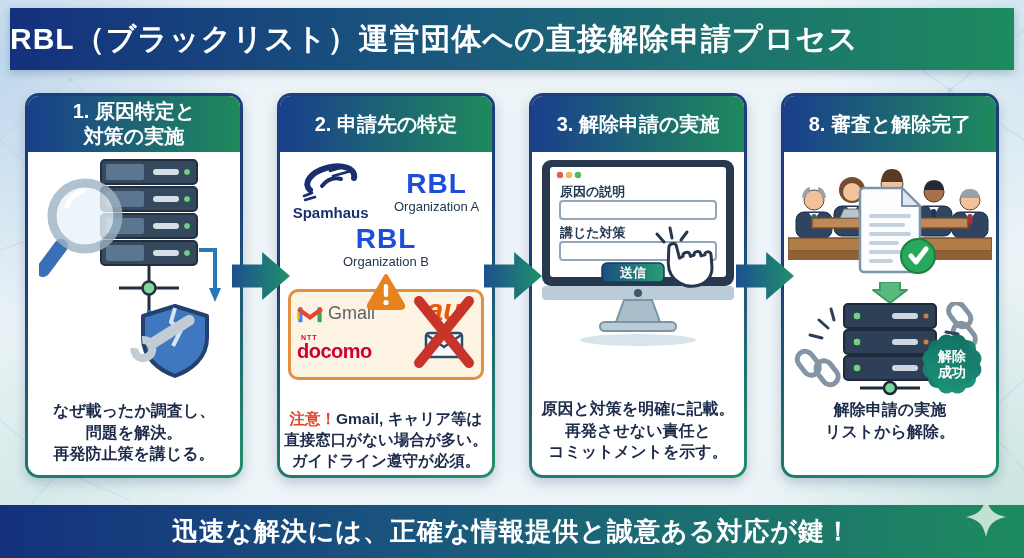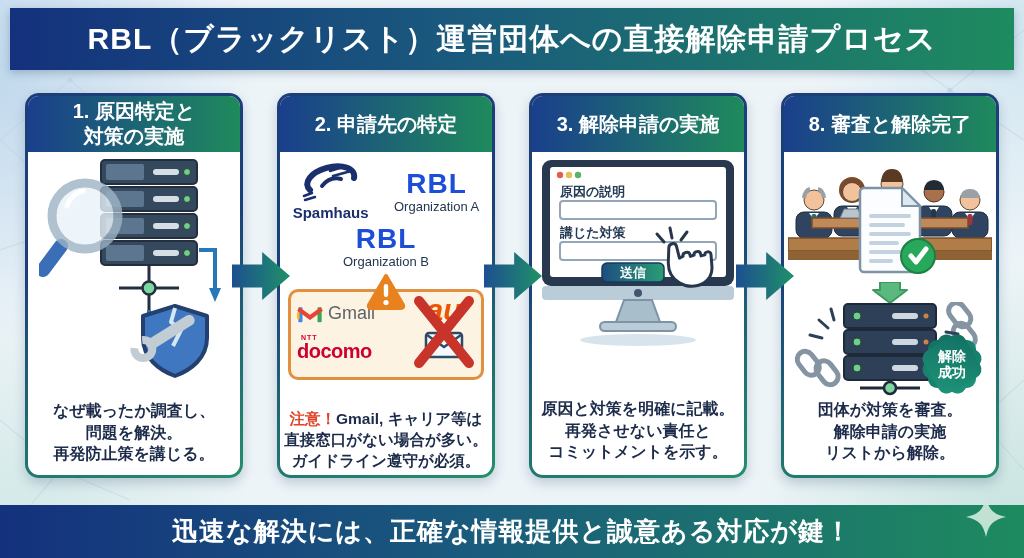--- a/index.html
+++ b/index.html
@@ -11,21 +11,21 @@
       radial-gradient(circle at 102% 6%, rgba(170,210,230,.45) 0, rgba(170,210,230,0) 20%),
       radial-gradient(circle at 0% 100%, rgba(160,210,200,.4) 0, rgba(160,210,200,0) 22%),
       radial-gradient(circle at 100% 96%, rgba(150,205,190,.45) 0, rgba(150,205,190,0) 24%),
       #edf4f8;
   }
   .bg-net{position:absolute;inset:0;z-index:0;pointer-events:none}
   
   .title-bar{
     position:absolute;left:10px;right:10px;top:8px;height:62px;z-index:2;
     background:linear-gradient(90deg,#14317d 0%,#1a5a7d 45%,#1e8b5f 100%);
-    display:flex;align-items:center;justify-content:center;
+    display:flex;align-items:center;
     color:#fff;font-size:30px;font-weight:bold;letter-spacing:1px;
     box-shadow:0 3px 8px rgba(20,50,90,.25);
   }
   .footer-bar{
     position:absolute;left:0;right:0;top:505px;height:53px;z-index:2;
     background:linear-gradient(90deg,#14317d 0%,#1a5a7d 45%,#1e8b5f 100%);
     display:flex;align-items:center;justify-content:center;
     color:#fff;font-size:26px;font-weight:bold;letter-spacing:1px;
   }
   .sparkle{position:absolute;right:18px;top:497px;width:40px;height:40px;z-index:3}
@@ -419,21 +419,20 @@
       <div class="badge">
         <div class="sq"></div>
           <div class="sq r30"></div>
           <div class="sq r60"></div>
         <div class="txt">
           <div>解除</div>
           <div>成功</div>
         </div>
       </div>
       <div class="caption" style="top:247px">
-        <div>団体が対策を審査。</div>
         <div>解除申請の実施</div>
         <div>リストから解除。</div>
       </div>
     </div>
   </div>
 </div>
 
 <div class="flow-arrow fa1"></div>
 <div class="flow-arrow fa2"></div>
 <div class="flow-arrow fa3"></div>

